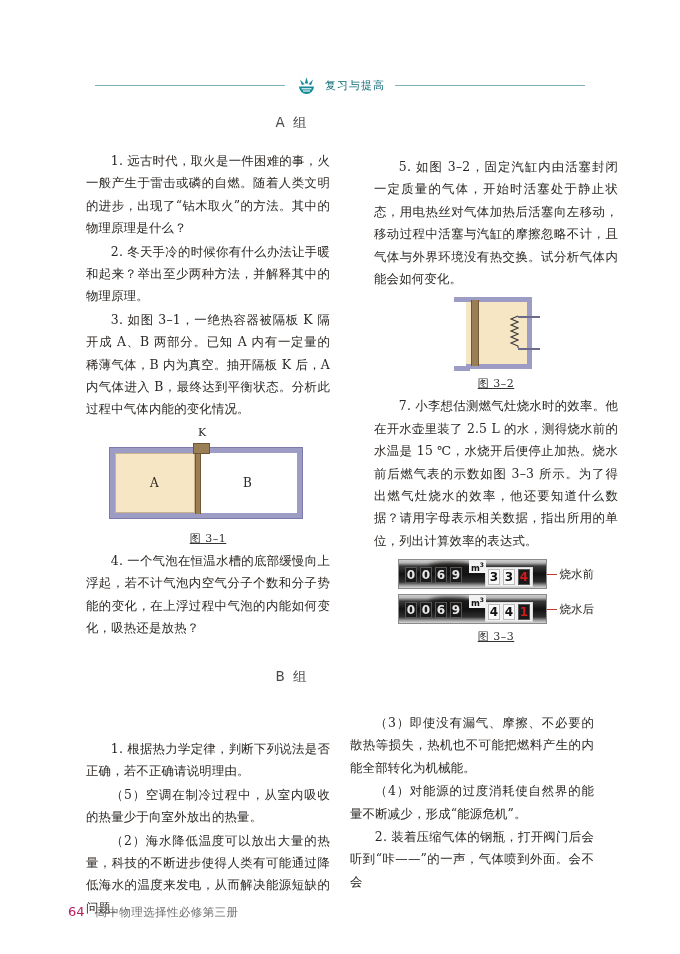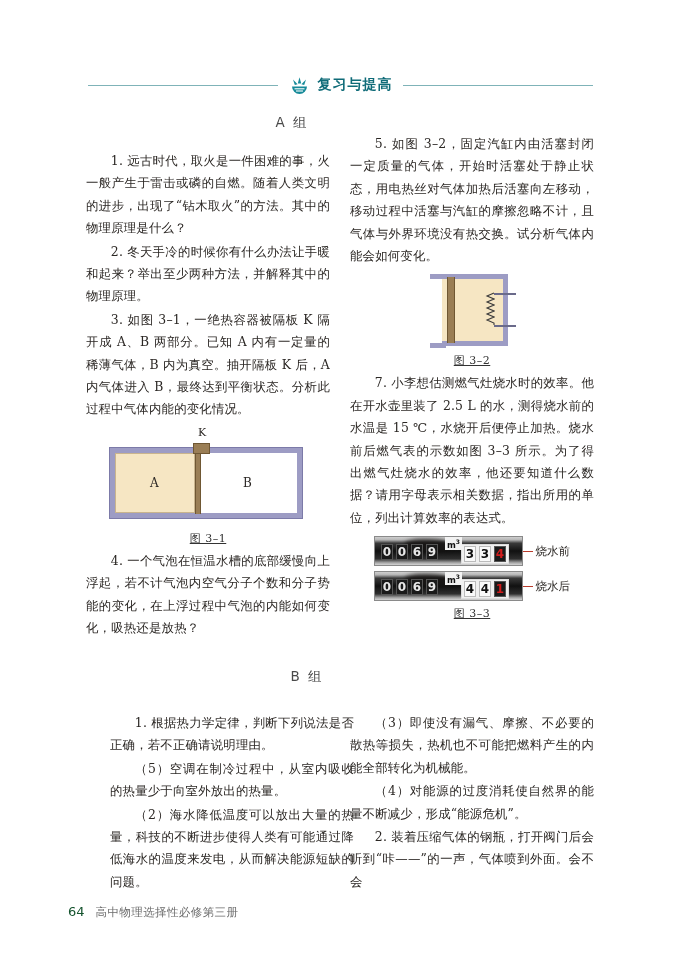--- a/index.html
+++ b/index.html
@@ -42,51 +42,51 @@
     flex: 0 0 auto;
   }
   .hdr-logo {
     width: 23px;
     height: 23px;
     position: relative;
     flex: 0 0 auto;
   }
   .hdr-title {
     font-family: "DejaVu Sans", "Liberation Sans", sans-serif;
-    font-size: 14px;
-    font-weight: bold;
+    font-size: 11px;
+    font-weight: normal;
     color: #0f6b78;
     letter-spacing: 1px;
     white-space: nowrap;
   }
 
   
   .group-heading {
     position: absolute;
     width: 584px;
     text-align: center;
     font-family: "DejaVu Sans", "Liberation Sans", sans-serif;
     font-size: 13.5px;
     color: #4a4a4a;
     letter-spacing: 2px;
   }
   #group-a-heading { top: 114px; }
-  #group-b-heading { top: 668px; padding-left: 15px; }
+  #group-b-heading { top: 668px; }
 
   
   .col {
     position: absolute;
     width: 244px;
   }
   .col-left  { left: 86px; }
   .col-right { left: 350px; }
 
   #col-a-left   { top: 150px; }
-  #col-a-right  { top: 133px; }
-  #col-b-left   { top: 712px; margin-left: 24px; }
+  #col-a-right  { top: 156px; margin-left: 24px; }
+  #col-b-left   { top: 738px; }
   #col-b-right  { top: 712px; }
 
   p.para {
     margin: 0 0 1px 0;
     font-size: 12.4px;
     line-height: 22.4px;
     text-align: justify;
     text-justify: inter-ideograph;
     text-indent: 2em;
     color: #2b2724;
@@ -347,21 +347,21 @@
     position: absolute;
     left: 68px;
     bottom: 34px;
     display: flex;
     align-items: baseline;
     gap: 11px;
   }
   .footer-num {
     font-family: "DejaVu Sans", "Liberation Sans", sans-serif;
     font-size: 13px;
-    color: #14532d;
+    color: #be185d;
   }
   .footer-book {
     font-size: 11.5px;
     color: #6d6d6d;
     letter-spacing: 0.4px;
   }
 </style>
 </head>
 <body>
 

